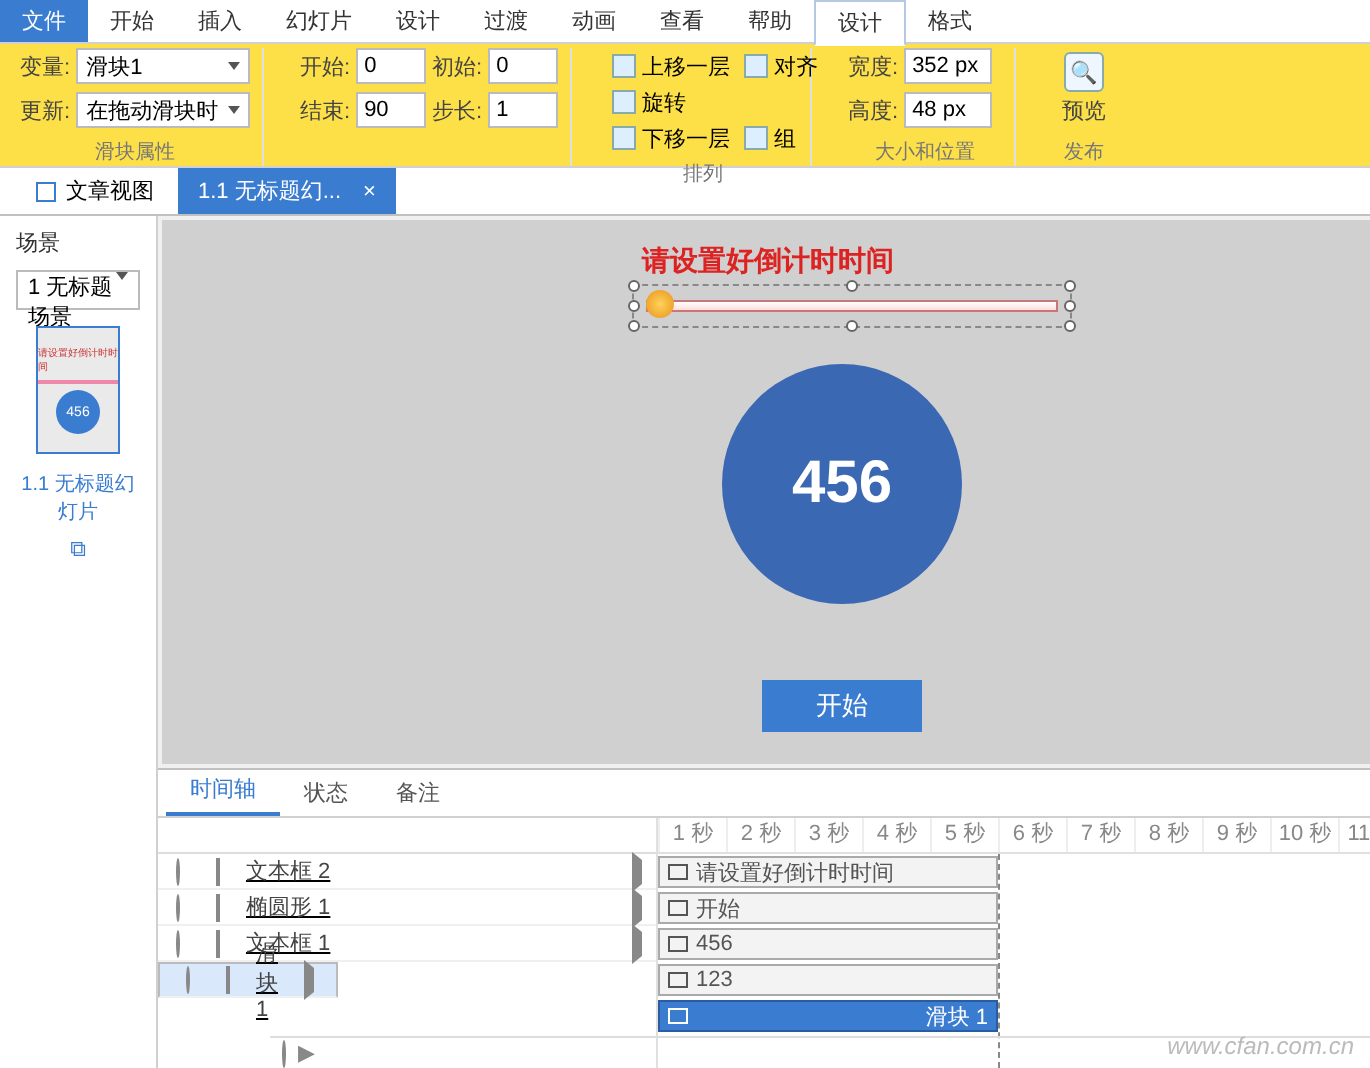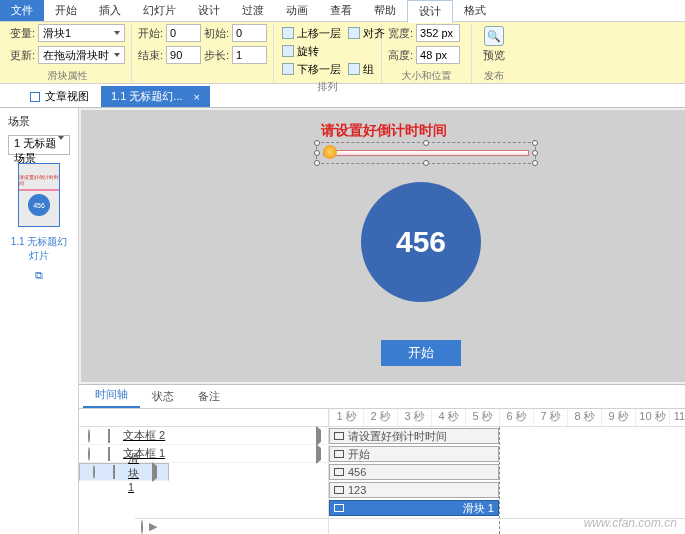--- a/index.html
+++ b/index.html
@@ -5,35 +5,35 @@
 * { margin: 0; padding: 0; box-sizing: border-box; font-family: "Microsoft YaHei", Arial, sans-serif; font-size: 11px; }
 body { width: 685px; height: 534px; background: #fff; overflow: hidden; position: relative; }
 
 
 .menubar { height: 22px; display: flex; align-items: center; border-bottom: 1px solid #d0d0d0; }
 .menubar .mi { padding: 3px 11px; cursor: default; color: #333; }
 .menubar .mi.fileitem { background: #3a7cd0; color: #fff; }
 .menubar .mi.active { border: 1px solid #b5c9e3; border-bottom: 1px solid #fff; background: #fff; margin-bottom: -1px; }
 
 
-.ribbon { height: 62px; background: #fef9c3; border-bottom: 1px solid #d0d0d0; display: flex; padding: 2px 4px 0 4px; }
+.ribbon { height: 62px; background: #fde047; border-bottom: 1px solid #d0d0d0; display: flex; padding: 2px 4px 0 4px; gap: 12px; }
 .rgroup { border-right: 1px solid #e0e0e0; padding: 0 6px; display: flex; flex-direction: column; justify-content: space-between; }
 .rrow { display: flex; align-items: center; gap: 3px; height: 18px;}
 .rlabel { color: #777; text-align: center; font-size: 10px; margin-top: 2px;}
 .lbl { color: #444; white-space: nowrap; font-size: 11px;}
 .sel { height: 18px; width: 90px; border: 1px solid #bbb; background: #fff; display: inline-flex; align-items: center; padding: 0 4px; justify-content: space-between; }
 .spin { width: 40px; height: 18px; border: 1px solid #bbb; background: #fff; display: inline-flex; align-items: center; padding: 0 3px; }
 .tri { width: 0; height: 0; border-left: 3px solid transparent; border-right: 3px solid transparent; border-top: 4px solid #555; }
 .btnsm { display: inline-flex; align-items: center; gap: 3px; padding: 0 2px; white-space: nowrap;}
 .iconsq { width: 12px; height: 12px; border: 1px solid #8aa; background: #def; }
 .bigbtn { display: flex; flex-direction: column; align-items: center; gap: 2px; padding: 2px 6px;}
 .bigicon { width: 20px; height: 20px; border: 1px solid #8aa; border-radius: 3px; background: #eef6ff; display: flex; align-items: center; justify-content: center;}
 
 
-.doctabs { height: 24px; display: flex; align-items: flex-end; border-bottom: 1px solid #c0c0c0; padding-left: 20px; gap: 2px;}
+.doctabs { height: 24px; display: flex; border-bottom: 1px solid #c0c0c0; padding-left: 8px; gap: 2px;}
 .dtab { padding: 3px 10px; display: flex; align-items: center; gap: 5px;}
 .dtab .sq { width: 10px; height: 10px; border: 1px solid #3a7cd0;}
 .dtab.active { background: #3a7cd0; color: #fff; }
 
 
 .main { display: flex; height: 426px; }
 .sidepanel { width: 135px; border-right: 1px solid #d0d0d0; padding: 6px 8px; }
 .sphead { color: #333; margin-bottom: 6px;}
 .spsel { border: 1px solid #bbb; height: 20px; display: flex; align-items: flex-start; justify-content: space-between; padding: 0 5px;}
 .thumb { margin: 8px 10px; border: 1px solid #3a7cd0; height: 64px; background: #eaeaea; position: relative; display: flex; align-items: center; justify-content: center; flex-direction: column; gap: 3px;}
@@ -250,20 +250,26 @@
             </div>
           <div class="tlrow">
               <span class="c"><span class="eye"></span></span>
               <span class="c"><span class="lock"></span></span>
               <span class="nm">文本框 2</span>
               <span class="c"><span class="arrow"></span></span>
             </div>
           <div class="tlrow">
               <span class="c"><span class="eye"></span></span>
               <span class="c"><span class="lock"></span></span>
+              <span class="nm">椭圆形 1</span>
+              <span class="c"><span class="arrow"></span></span>
+            </div>
+          <div class="tlrow">
+              <span class="c"><span class="eye"></span></span>
+              <span class="c"><span class="lock"></span></span>
               <span class="nm">文本框 1</span>
               <span class="c"><span class="arrow"></span></span>
             </div>
           <div class="tlrow sel">
               <span class="c"><span class="eye"></span></span>
               <span class="c"><span class="lock"></span></span>
               <span class="nm">滑块 1</span>
               <span class="c"><span class="arrow"></span></span>
             </div>
         </div>

